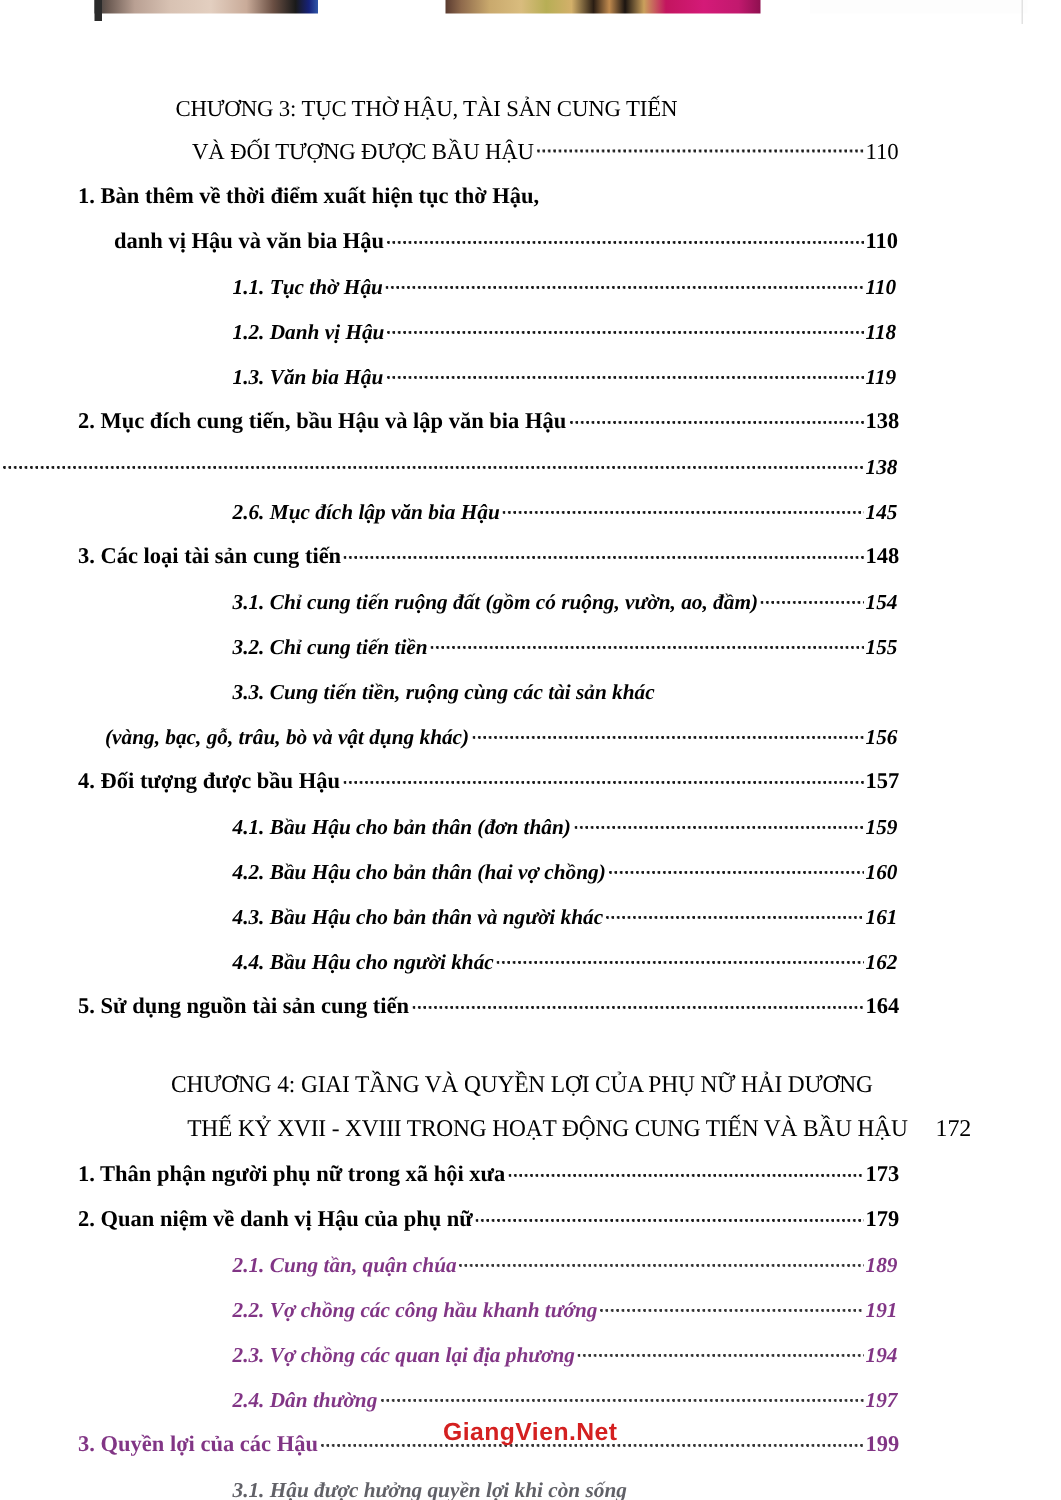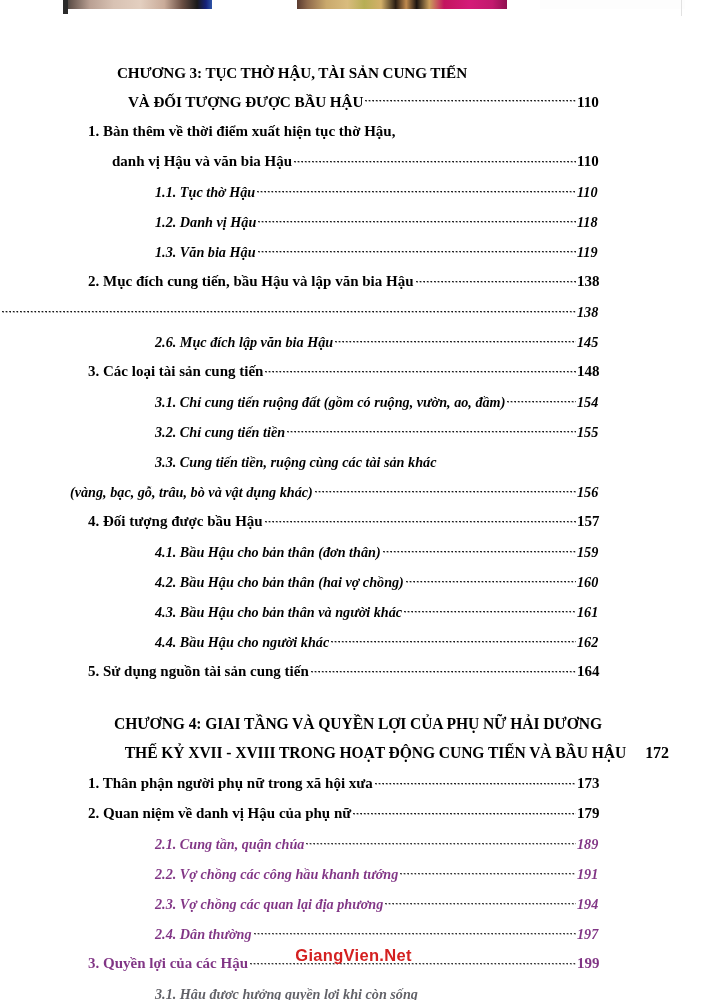--- a/index.html
+++ b/index.html
@@ -106,21 +106,21 @@
     flex: 0 0 auto;
     width: 34px;
     line-height: 1.05;
   }
   .row.no-page .pageno {
     visibility: hidden;
   }
 
   
   .row.chapter {
-    font-weight: bold;
+    font-weight: normal;
     font-size: 15.2px;
     letter-spacing: -0.1px;
     height: 29px;
   }
   .row.chapter .label {
     padding-left: 117px;
   }
   .row.chapter.cont .label {
     padding-left: 128px;
   }
@@ -140,24 +140,24 @@
     width: 32px;
   }
 
   
   .row.lvl1 {
     font-size: 15px;
     font-weight: bold;
     height: 30px;
   }
   .row.lvl1 .label {
-    padding-left: 88px;
+    padding-left: 52px;
   }
   .row.lvl1.cont .label {
-    padding-left: 112px;
+    padding-left: 76px;
   }
 
   
   .row.lvl2 {
     font-size: 14.2px;
     font-style: italic;
     font-weight: bold;
     height: 30px;
   }
   .row.lvl2 .label {

